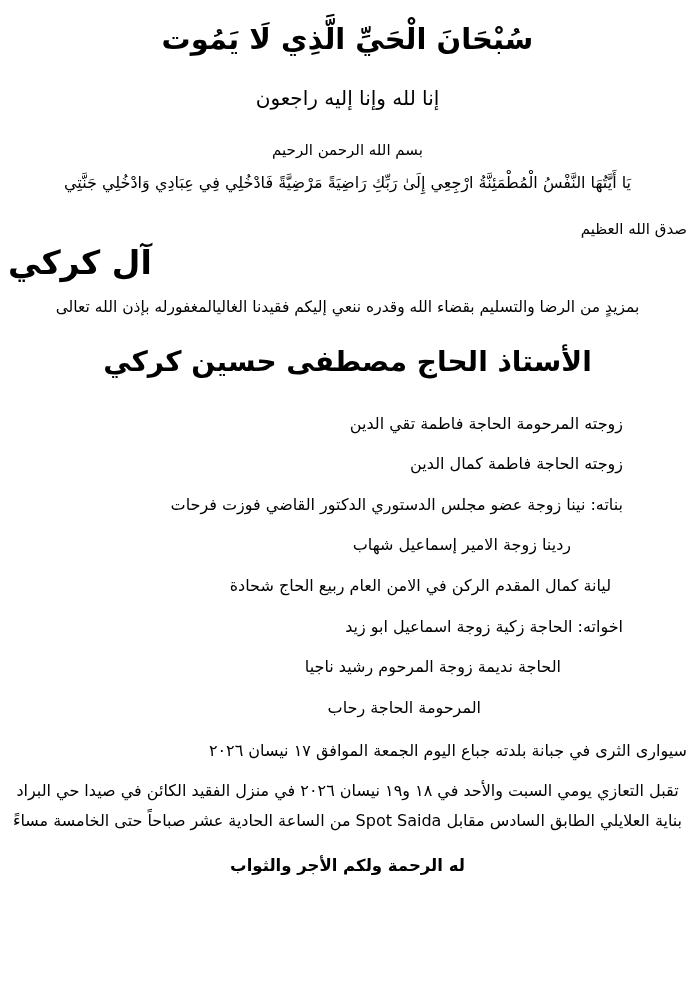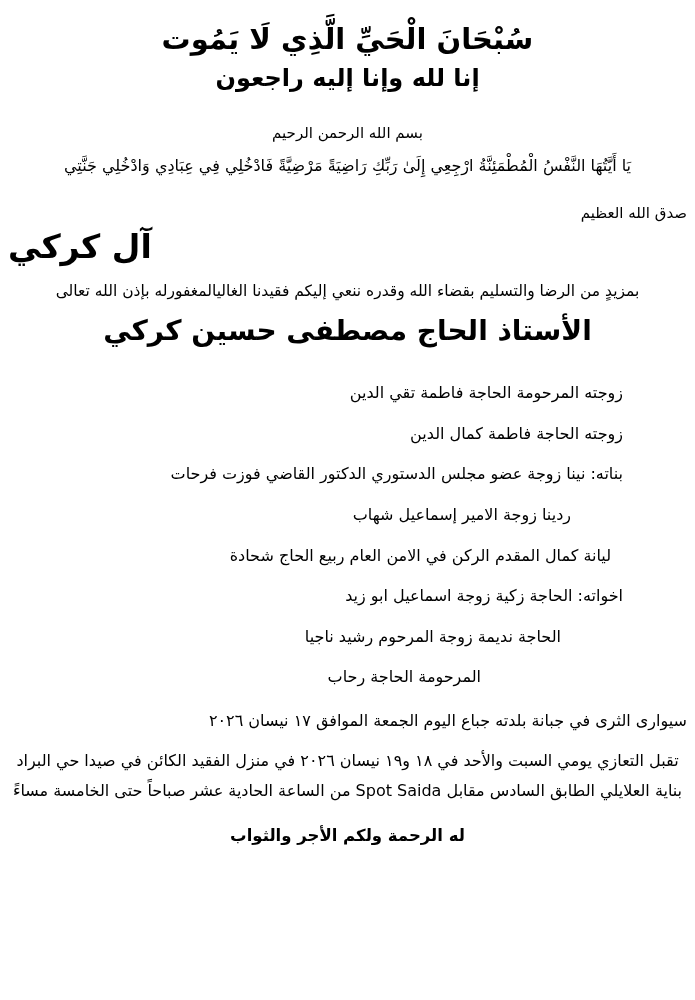--- a/index.html
+++ b/index.html
@@ -21,23 +21,24 @@
 
   .tasbih {
     text-align: center;
     font-weight: bold;
     font-size: 29px;
     line-height: 1.5;
     margin-top: 4px;
   }
   .istirjaa {
     text-align: center;
-    font-weight: bold;
-    font-size: 24px;
+    font-weight: normal;
+    font-size: 20px;
     line-height: 1.4;
+    margin-top: 22px;
   }
   .basmala {
     text-align: center;
     font-size: 15px;
     line-height: 1.4;
     margin-top: 28px;
   }
   .verse {
     text-align: center;
     font-size: 16px;
@@ -62,21 +63,21 @@
     text-align: center;
     font-size: 15.5px;
     line-height: 1.4;
     margin-top: 12px;
   }
   .deceased {
     text-align: center;
     font-weight: bold;
     font-size: 28px;
     line-height: 1.35;
-    margin-top: 10px;
+    margin-top: 24px;
   }
   .rel {
     text-align: right;
     font-size: 16px;
     line-height: 1.35;
     margin-top: 19px;
   }
   .rel.first { margin-top: 32px; }
   .ind-a { padding-right: 64px; }
   .ind-b { padding-right: 116px; }

